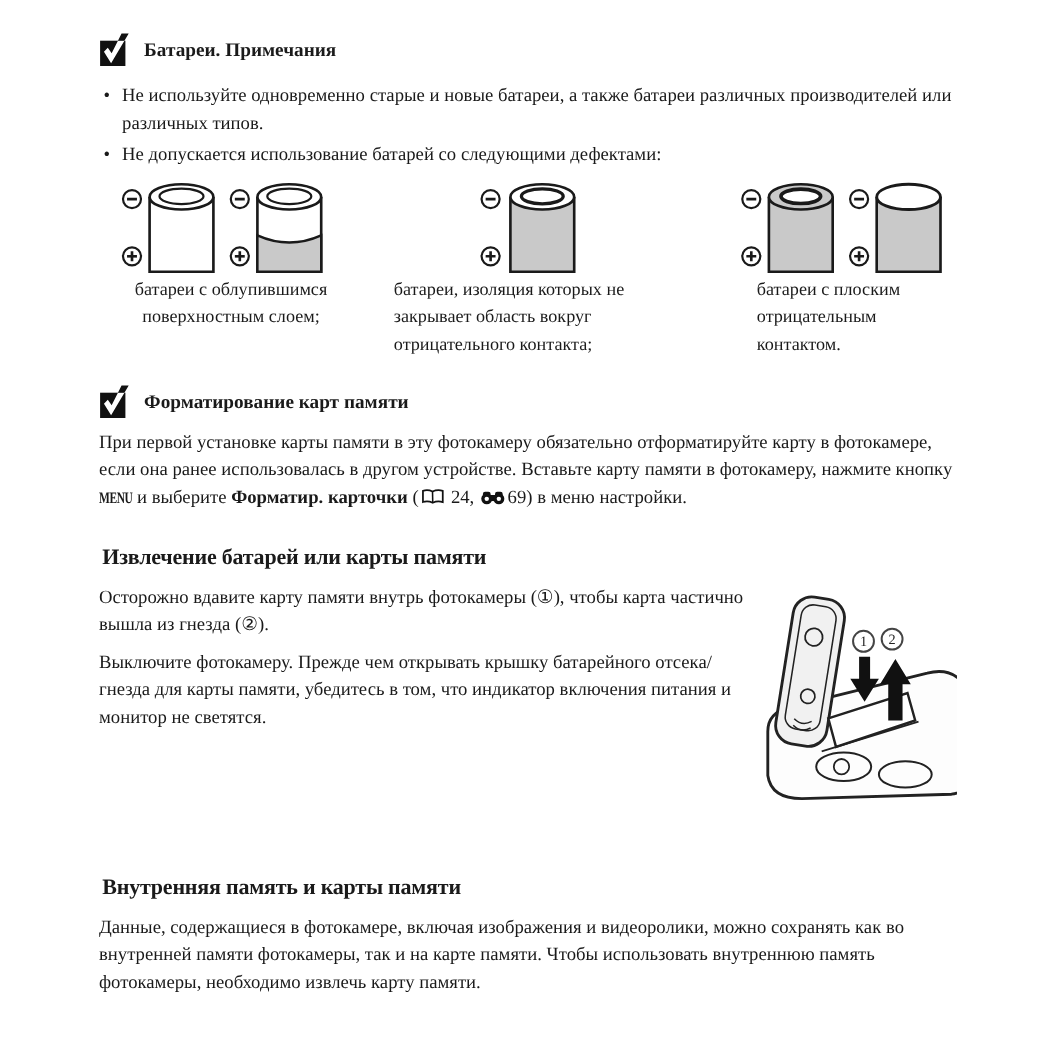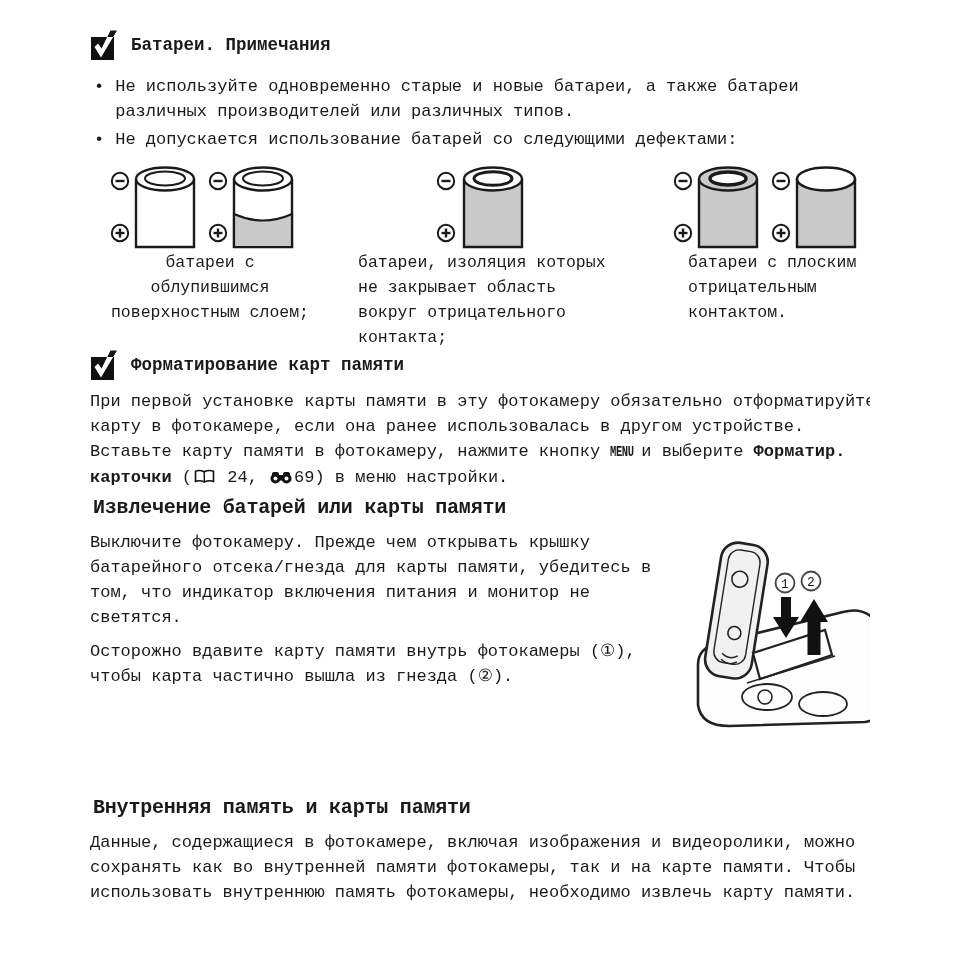--- a/index.html
+++ b/index.html
@@ -1,18 +1,18 @@
 <!DOCTYPE html>
 <html><head>
 <meta charset="utf-8">
 <style>
   html,body{margin:0;padding:0;background:#fff;}
   .page{
     position:relative;width:870px;height:955px;background:#ffffff;
-    color:#1a1a1a;font-family:Liberation Mono, monospace;overflow:hidden;
+    color:#1a1a1a;font-family:Liberation Serif, serif;overflow:hidden;
   }
   
   .note{position:absolute;}
   .note-header{display:flex;align-items:center;gap:13px;font-weight:bold;font-size:17.5px;margin-bottom:9px;}
   .note-icon{flex:0 0 auto;display:block;}
   .bullets{margin:14px 0 0 4px;padding:0;list-style:none;}
   .bullets li{display:flex;gap:11px;margin-bottom:3px;font-size:17px;line-height:25px;}
   .bullets .dot{flex:0 0 auto;}
   
   .h1{font-size:20px;font-weight:bold;margin:0 0 11px 3px;letter-spacing:-0.2px;}
@@ -168,22 +168,22 @@
           <rect x="5.5" y="4" width="11" height="5.5" fill="#111"></rect>
           <circle cx="5.5" cy="7.5" r="5" fill="#111"></circle>
           <circle cx="16.5" cy="7.5" r="5" fill="#111"></circle>
           <circle cx="5.5" cy="7.5" r="2" fill="#fff"></circle>
           <circle cx="16.5" cy="7.5" r="2" fill="#fff"></circle>
         </svg><span>69</span><span>) в меню настройки.</span></p>
   </section>
 
   <section style="position:absolute;left:90px;top:496px;width:600px;">
     <h1 class="h1">Извлечение батарей или карты памяти</h1>
+    <p class="para">Осторожно вдавите карту памяти внутрь фотокамеры (①), чтобы карта частично вышла из гнезда (②).</p>
     <p class="para">Выключите фотокамеру. Прежде чем открывать крышку батарейного отсека/гнезда для карты памяти, убедитесь в том, что индикатор включения питания и монитор не светятся.</p>
-    <p class="para">Осторожно вдавите карту памяти внутрь фотокамеры (①), чтобы карта частично вышла из гнезда (②).</p>
   </section>
 
   <svg class="fig-camera" viewBox="0 0 202 192">
 
     <path d="M5 128 Q5 111 24 106 L150 75 Q168 70 180 81 L196 97 L196 158 Q196 181 172 185 L36 189 Q8 189 5 168 Z" fill="#fdfdfd" stroke="#222" stroke-width="2.6"></path>
 
     <g transform="rotate(9 43 73)">
       <rect x="20" y="6" width="47" height="135" rx="17" fill="#f1f1f1" stroke="#222" stroke-width="2.6"></rect>
       <rect x="27.5" y="13" width="32" height="114" rx="11" fill="none" stroke="#222" stroke-width="1.4"></rect>
       <circle cx="42" cy="42" r="8" fill="none" stroke="#222" stroke-width="1.6"></circle>

